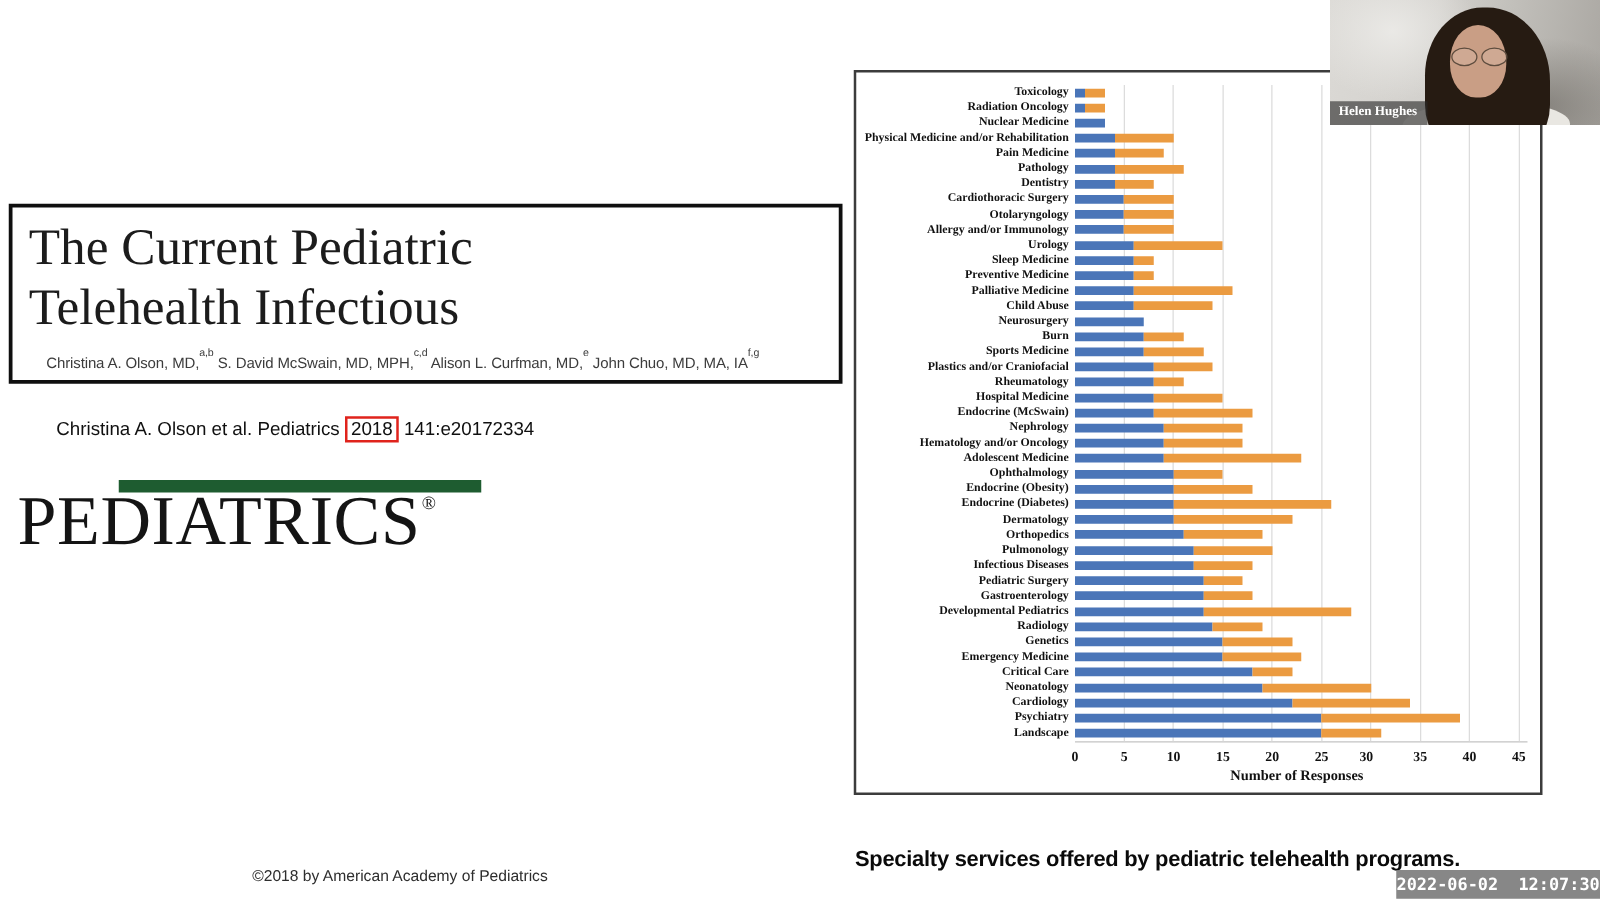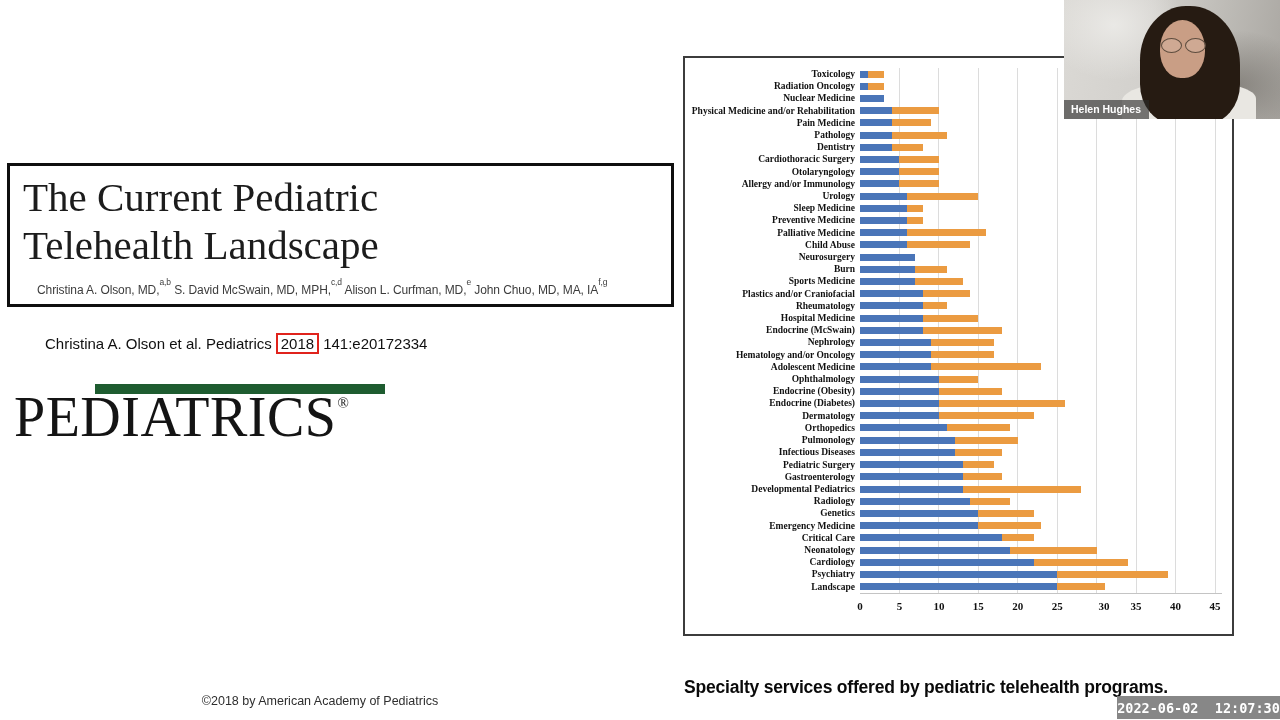--- a/index.html
+++ b/index.html
@@ -48,22 +48,22 @@
 
   .caption{position:absolute;left:684px;top:677px;width:552px;font-size:17.5px;font-weight:bold;
            color:#0a0a0a;letter-spacing:-0.2px;z-index:2;}
 
   
   .timestamp{position:absolute;left:1117px;top:696px;width:163px;height:23px;z-index:6;
              background:rgba(125,125,125,0.92);color:#fff;display:flex;align-items:center;
              justify-content:center;font-family:"DejaVu Sans Mono",monospace;
              font-size:13.5px;font-weight:bold;white-space:pre;}
 
-  .webcam{position:absolute;left:1064px;top:0;width:216px;height:119px;overflow:hidden;z-index:5;
-          background:linear-gradient(100deg,#dbd9d5 0%,#d3d1cd 38%,#c2c0bb 62%,#a9a6a1 100%);}
+  .webcam{position:absolute;left:1064px;top:0;width:216px;height:100px;overflow:hidden;z-index:5;
+          background:linear-gradient(100deg,#dbd9d5 0%,#d3d1cd 38%,#c2c0bb 62%,#a9a6a1 100%);font-family:Liberation Serif, serif;}
   .wall-blur{position:absolute;left:-20px;top:-30px;width:140px;height:110px;
              background:radial-gradient(closest-side,rgba(236,235,232,0.9),rgba(236,235,232,0));}
   .room-shadow{position:absolute;right:-30px;top:30px;width:150px;height:110px;
                background:radial-gradient(closest-side,rgba(96,92,86,0.55),rgba(96,92,86,0));}
   .shirt{position:absolute;left:58px;top:82px;width:134px;height:42px;background:#e9e7e2;
          border-radius:45% 40% 0 0;}
   .hair{position:absolute;left:76px;top:6px;width:100px;height:118px;background:#261b12;
         border-radius:46% 50% 34% 34%;}
   .face{position:absolute;left:96px;top:20px;width:45px;height:58px;background:#c99e85;
         border-radius:50% 50% 46% 46%;}
@@ -71,21 +71,21 @@
   .lens{position:absolute;width:19px;height:13px;border:1.5px solid #5d4c3e;border-radius:50%;
         background:rgba(255,255,255,0.12);}
   .name-tag{position:absolute;left:0;bottom:0;background:rgba(42,42,42,0.62);color:#fff;
             font-size:10.5px;font-weight:bold;padding:4px 8px 5px 7px;line-height:1;}
 </style>
 </head>
 <body>
 
 <div class="title-box">
   <div class="slide-title">The Current Pediatric
-Telehealth Landscape</div>
+Telehealth Infectious</div>
   <div class="authors" id="authors"><span>Christina A. Olson, MD,</span><sup>a,b</sup><span> S. David McSwain, MD, MPH,</span><sup>c,d</sup><span> Alison L. Curfman, MD,</span><sup>e</sup><span> John Chuo, MD, MA, IA</span><sup>f,g</sup></div>
 </div>
 
 <div class="citation"><span>Christina A. Olson et al. Pediatrics</span><span class="year">2018</span><span>141:e20172334</span></div>
 
 <div class="logo">
   <div class="logo-bar"></div>
   <div class="logo-text"><span>PEDIATRICS</span><span class="logo-reg">®</span></div>
 </div>
 
@@ -408,25 +408,26 @@
         </div>
       </div>
   </div>
   <div class="x-ticks" id="xTicks">
       <span class="x-tick" style="left: 0px;">0</span>
       <span class="x-tick" style="left: 39.4444px;">5</span>
       <span class="x-tick" style="left: 78.8889px;">10</span>
       <span class="x-tick" style="left: 118.333px;">15</span>
       <span class="x-tick" style="left: 157.778px;">20</span>
       <span class="x-tick" style="left: 197.222px;">25</span>
-      <span class="x-tick" style="left: 244px;">30</span>
+      <span class="x-tick" style="left: 233px;">30</span>
       <span class="x-tick" style="left: 276.111px;">35</span>
       <span class="x-tick" style="left: 315.556px;">40</span>
       <span class="x-tick" style="left: 355px;">45</span>
     </div>
+  <div class="x-axis-title">Number of Responses</div>
 </div>
 
 <div class="caption">Specialty services offered by pediatric telehealth programs.</div>
 
 <div class="webcam">
   <div class="wall-blur"></div>
   <div class="room-shadow"></div>
   <div class="shirt"></div>
   <div class="neck"></div>
   <div class="hair"></div>

